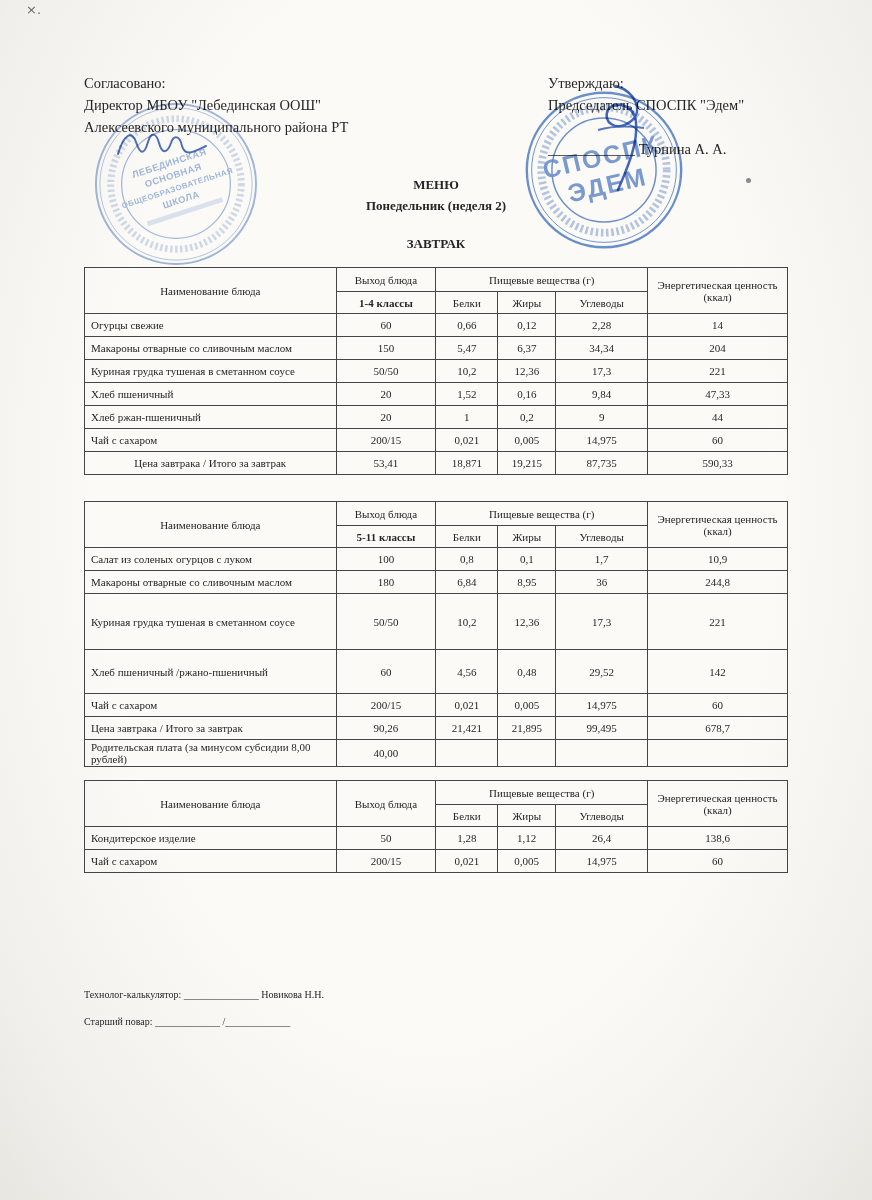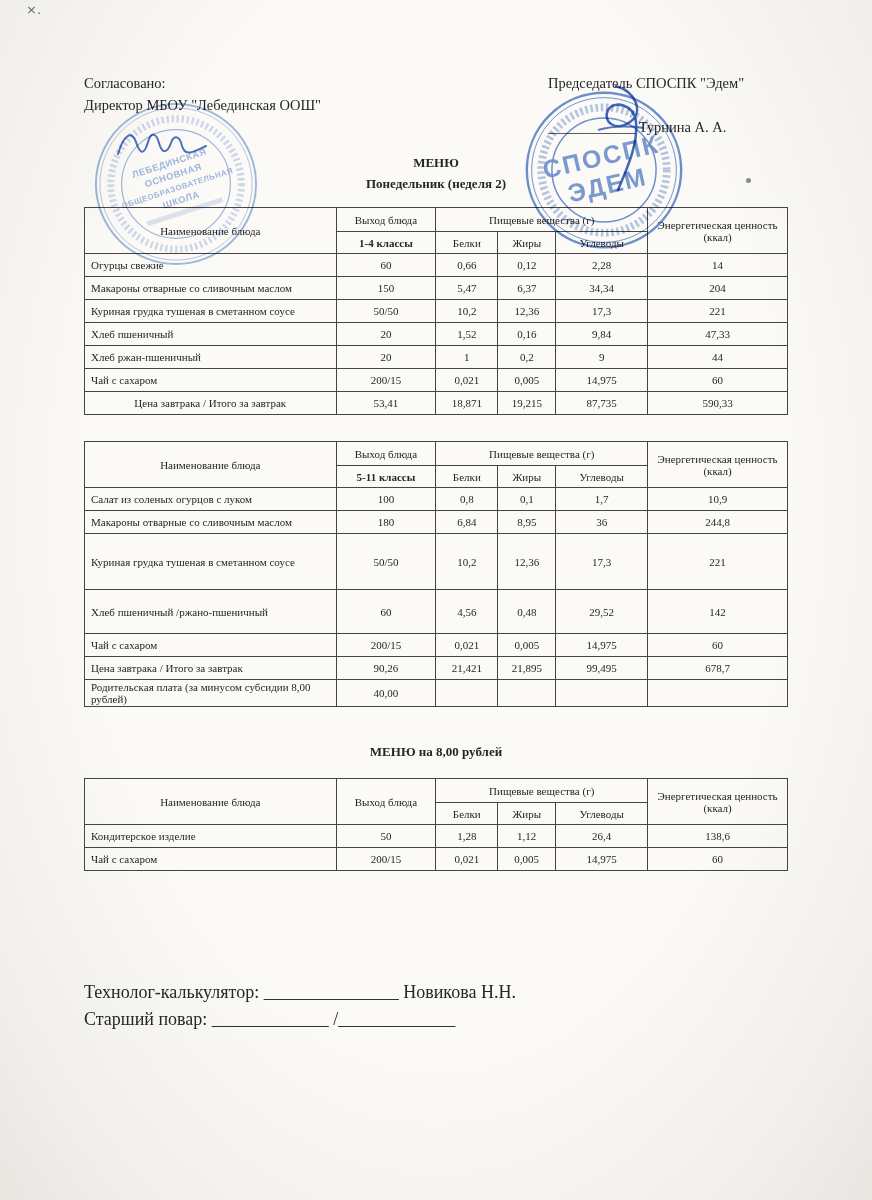--- a/index.html
+++ b/index.html
@@ -48,21 +48,21 @@
   table.menu tbody tr { height:23px; }
   table.menu tbody tr.tall { height:56px; }
   table.menu tbody tr.tall2 { height:44px; }
   table.menu td.name { text-align:left; }
   table.menu td.name.center { text-align:center; }
   table.menu th.grades { font-weight:bold; }
   table.menu tr.bold { font-weight:bold; }
   .menu8-title { margin-top:34px; }
   .menu8-title + table.menu { margin-top:16px; }
   
-  .footer { margin-top:108px; font-size:18px; line-height:27px; }
+  .footer { margin-top:108px; font-size:10px; line-height:27px; }
   
   .stamp { position:absolute; mix-blend-mode:multiply; pointer-events:none; }
   .stamp-left  { left:92px;  top:100px; width:168px; height:168px; opacity:0.52; }
   .stamp-right { left:522px; top:88px;  width:164px; height:164px; opacity:0.82; }
   .stamp-big   { font-family:"Liberation Sans", sans-serif; font-size:26px; font-weight:bold; letter-spacing:2px; }
   .stamp-small { font-family:"Liberation Sans", sans-serif; font-size:9.5px; font-weight:bold; letter-spacing:0.5px; }
   .sig { position:absolute; mix-blend-mode:multiply; pointer-events:none; }
   .sig-left  { left:110px; top:116px; width:120px; height:55px; }
   .sig-right { left:578px; top:78px;  width:90px;  height:118px; }
   .artifact-x {
@@ -79,34 +79,37 @@
 
 <div class="page">
 
   <div class="artifact-x">×.</div>
   <div class="artifact-dot"></div>
 
   <div class="approvals">
     <div class="approve-left">
       <div>Согласовано:</div>
       <div>Директор МБОУ "Лебединская ООШ"</div>
+      <div>Алексеевского муниципального района РТ</div>
     </div>
     <div class="approve-right">
+      <div>Утверждаю:</div>
       <div>Председатель СПОСПК  "Эдем"</div>
       <div class="sign-row">
         <span>____________</span>
         <span>Турнина А. А.</span>
       </div>
     </div>
   </div>
 
   <div class="title-block">
     <div class="center-title">МЕНЮ</div>
     <div class="center-title">Понедельник (неделя 2)</div>
   </div>
+  <div class="center-title section-title">ЗАВТРАК</div>
 
   <table class="menu">
     <colgroup>
       <col style="width:252px">
         <col style="width:100px">
         <col style="width:62px">
       <col style="width:58px">
         <col style="width:92px">
         <col style="width:140px">
     </colgroup>
@@ -260,21 +263,20 @@
           <td class="name">Родительская плата (за минусом субсидии 8,00 рублей)</td>
           <td>40,00</td>
           <td></td>
           <td></td>
           <td></td>
           <td></td>
         </tr>
       </tbody>
   </table>
 
-  <div class="center-title menu8-title">МЕНЮ на 8,00 рублей</div>
 
   <table class="menu">
     <colgroup>
       <col style="width:252px">
         <col style="width:100px">
         <col style="width:62px">
       <col style="width:58px">
         <col style="width:92px">
         <col style="width:140px">
     </colgroup>

